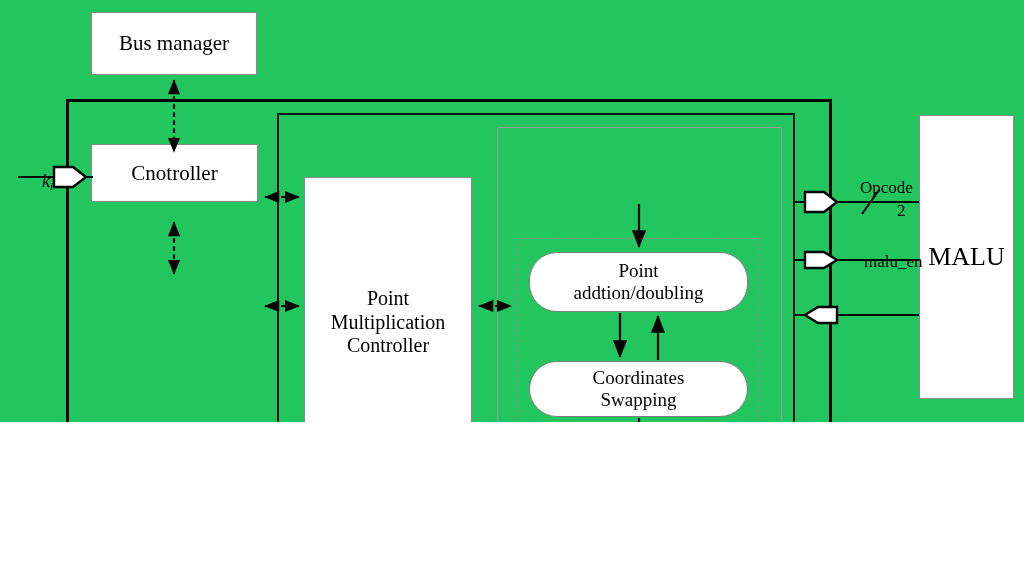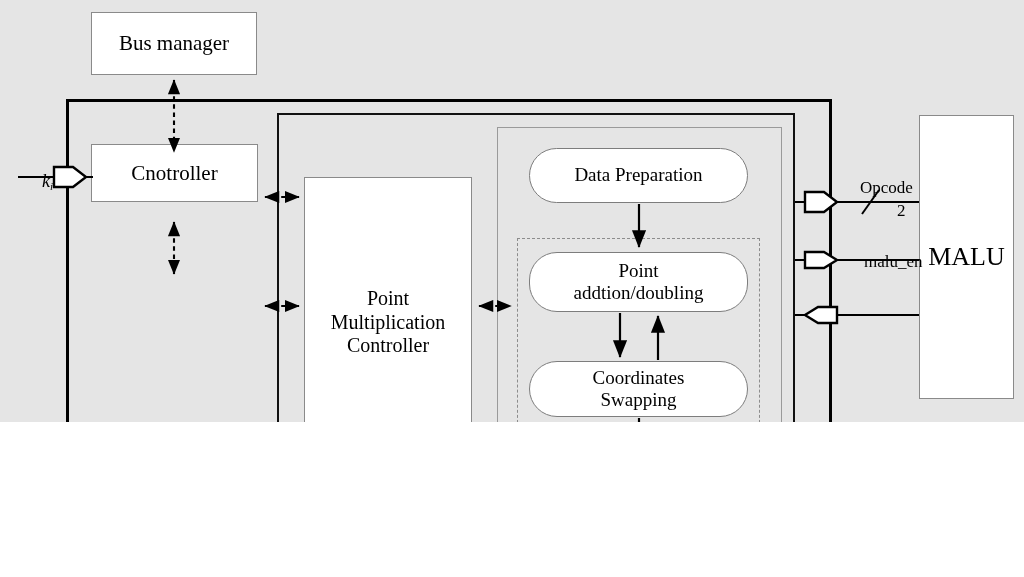--- a/index.html
+++ b/index.html
@@ -4,21 +4,21 @@
 <style>
   html, body {
     margin: 0;
     padding: 0;
     background: #ffffff;
   }
   #canvas {
     position: relative;
     width: 1024px;
     height: 422px;
-    background: #e5e5e5;
+    background: #22c55e;
     font-family: "Liberation Serif", "DejaVu Serif", serif;
     overflow: hidden;
   }
   .box {
     position: absolute;
     box-sizing: border-box;
     display: flex;
     align-items: center;
     justify-content: center;
     text-align: center;
@@ -104,23 +104,20 @@
   <div class="box thin f20" style="left:304px; top:177px; width:168px; height:291px;">
     <span style="white-space:pre-line;">Point
 Multiplication
 Controller</span>
   </div>
 
   <div class="box thin f26" style="left:919px; top:115px; width:95px; height:284px;">
     <span>MALU</span>
   </div>
 
-  <div class="box rounded f19" style="left:529px; top:148px; width:219px; height:55px;">
-    <span>Data Preparation</span>
-  </div>
 
   <div class="box rounded f19" style="left:529px; top:252px; width:219px; height:60px;">
     <span style="white-space:pre-line;">Point
 addtion/doubling</span>
   </div>
 
   <div class="box rounded f19" style="left:529px; top:361px; width:219px; height:56px;">
     <span style="white-space:pre-line;">Coordinates
 Swapping</span>
   </div>

